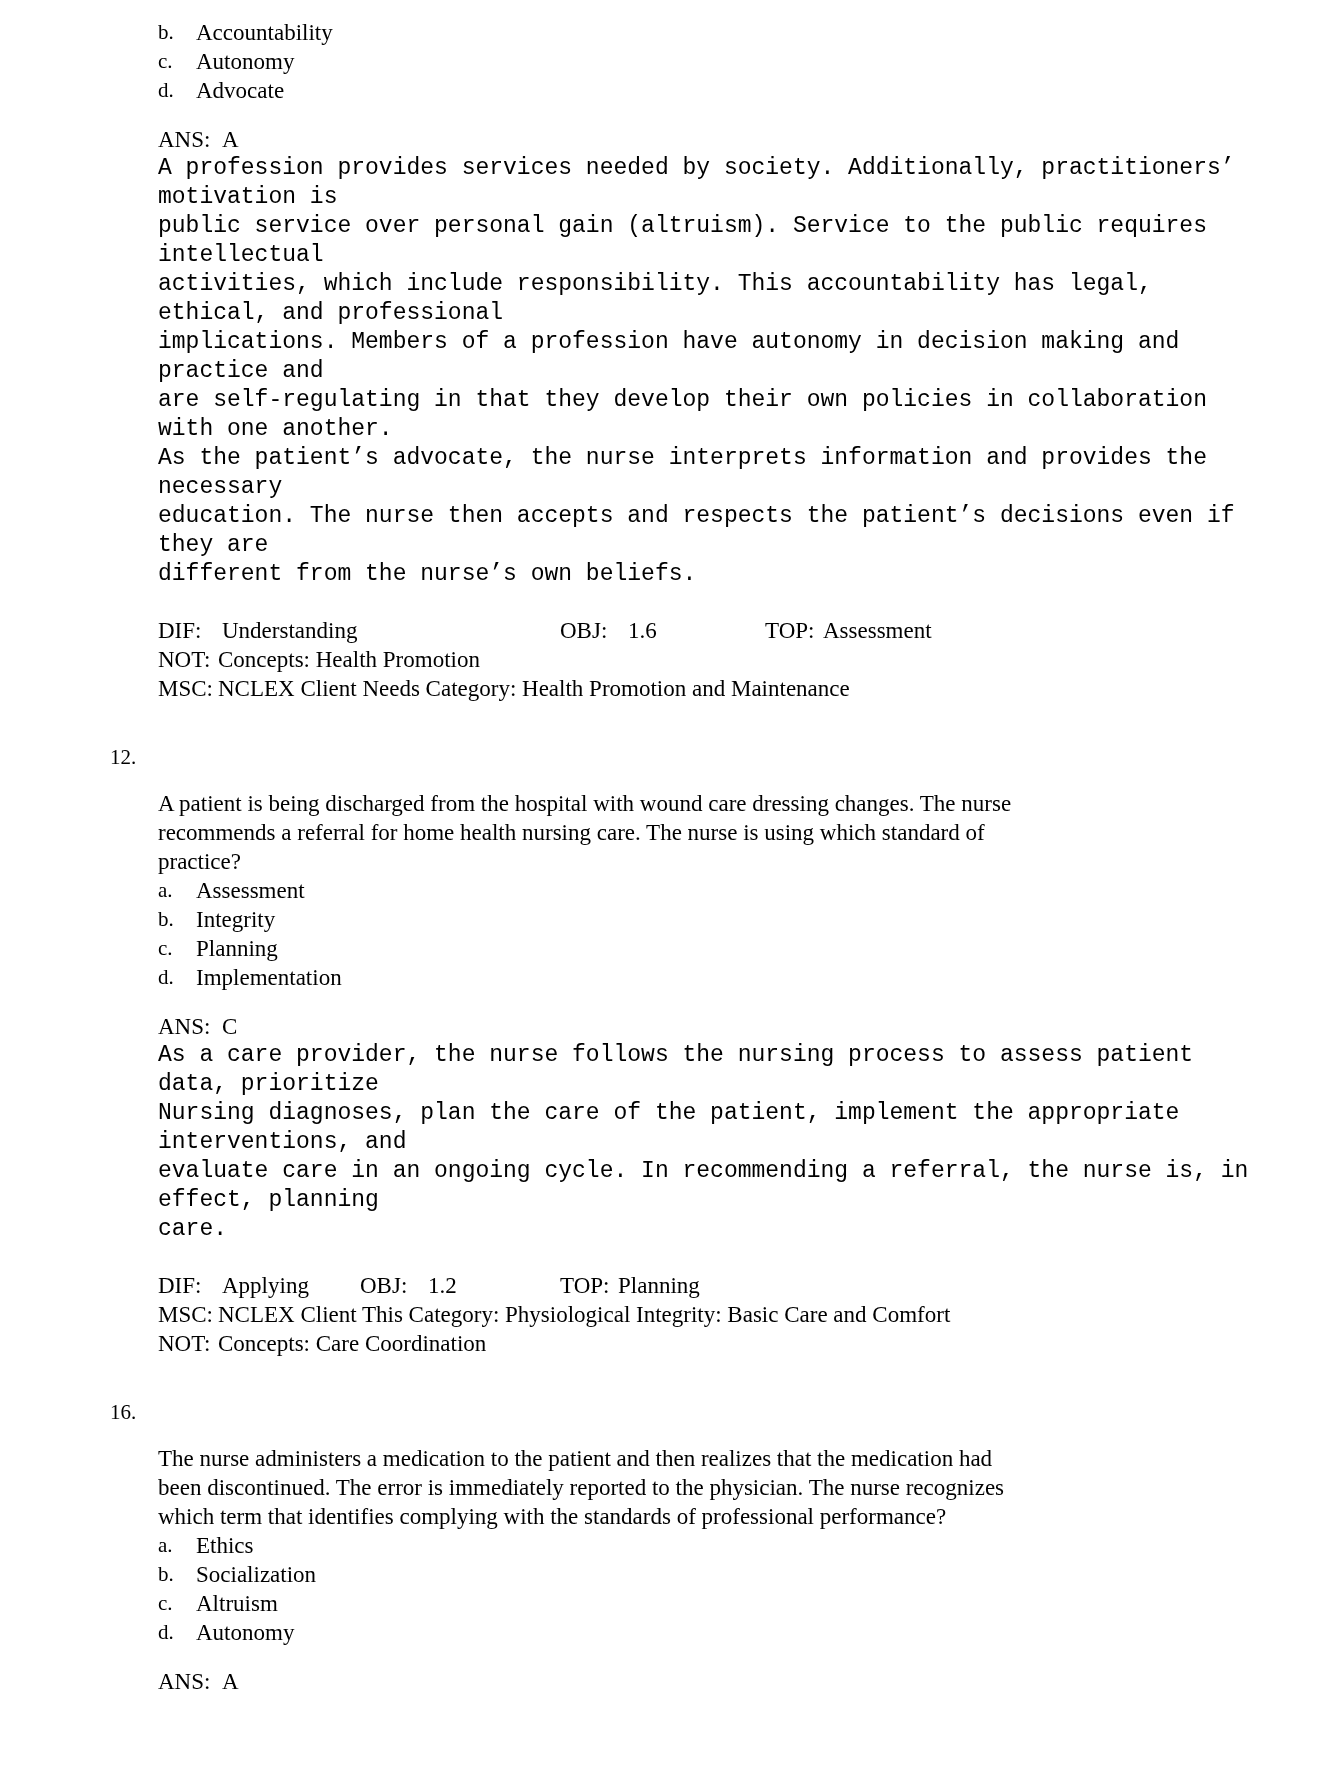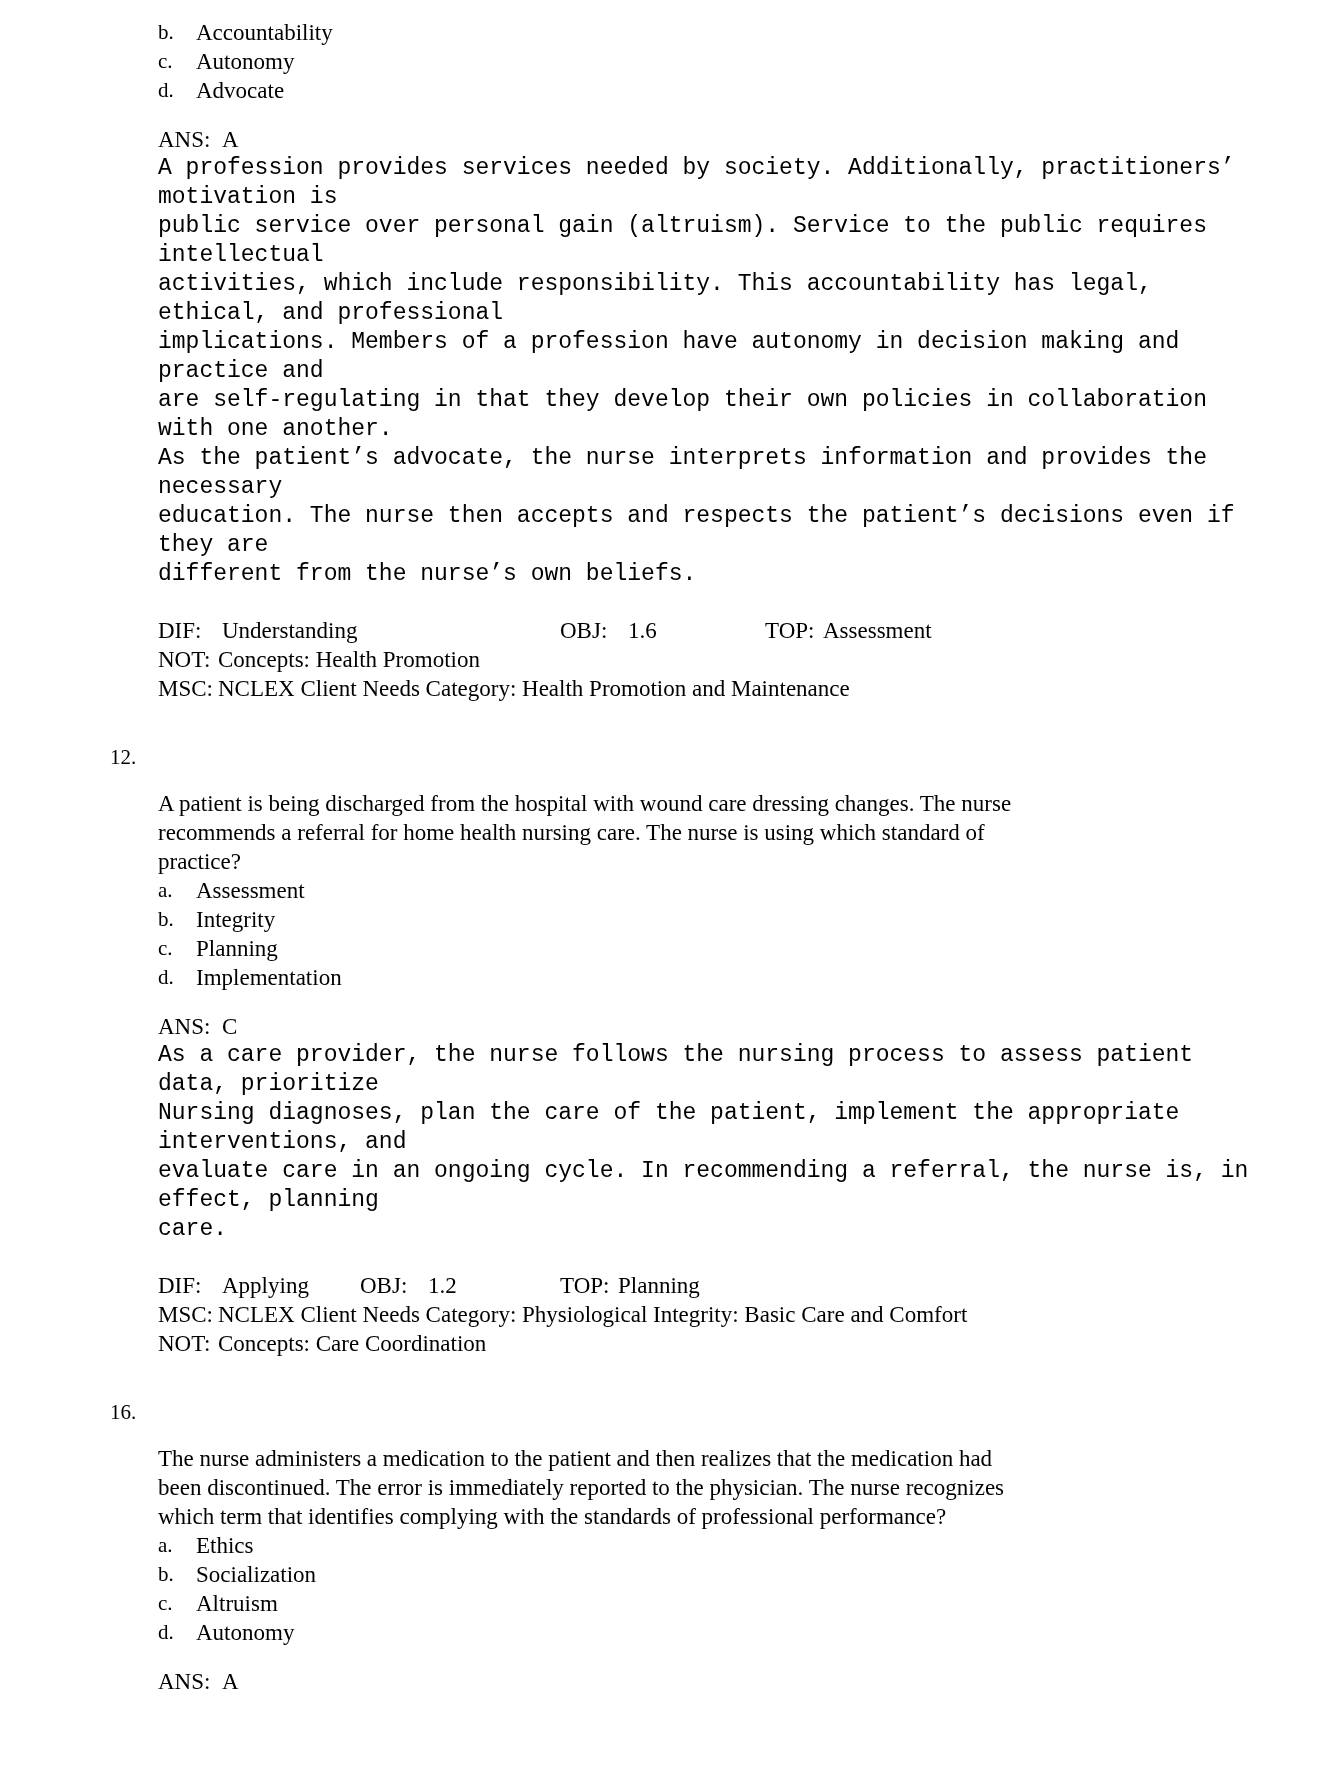--- a/index.html
+++ b/index.html
@@ -129,21 +129,21 @@
   <div class="indented rationale">As a care provider, the nurse follows the nursing process to assess patient data, prioritize
 Nursing diagnoses, plan the care of the patient, implement the appropriate interventions, and
 evaluate care in an ongoing cycle. In recommending a referral, the nurse is, in effect, planning
 care.</div>
 
   <div class="indented meta">
     <div class="meta-line">
       <span class="seg seg-w202"><span class="mlabel-dif">DIF:</span><span>Applying</span></span><span class="seg seg-w200"><span class="mlabel-obj">OBJ:</span><span>1.2</span></span><span class="seg"><span class="mlabel-top">TOP:</span><span>Planning</span></span>
     </div>
     <div class="meta-line">
-      <span class="mlabel-msc">MSC:</span><span>NCLEX Client Needs Category: Physiological Integrity: Basic Care and Comfort</span>
+      <span class="mlabel-msc">MSC:</span><span>NCLEX Client This Category: Physiological Integrity: Basic Care and Comfort</span>
     </div>
     <div class="meta-line">
       <span class="mlabel-not">NOT:</span><span>Concepts: Care Coordination</span>
     </div>
   </div>
 </section>
 
 <section class="question-block gap-question">
   <div class="qrow">
     <span class="qnum">16.</span>

